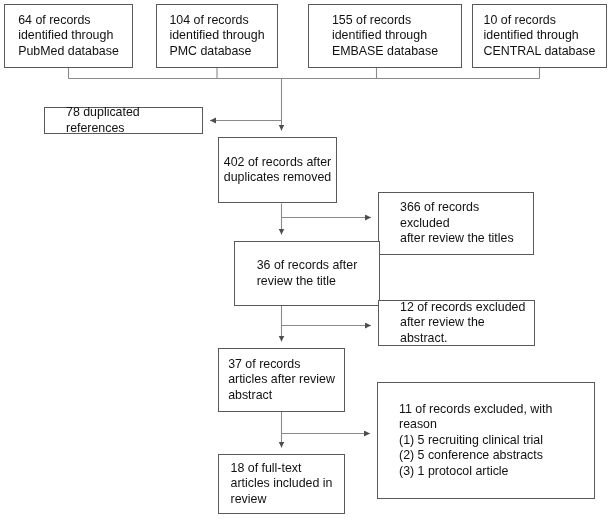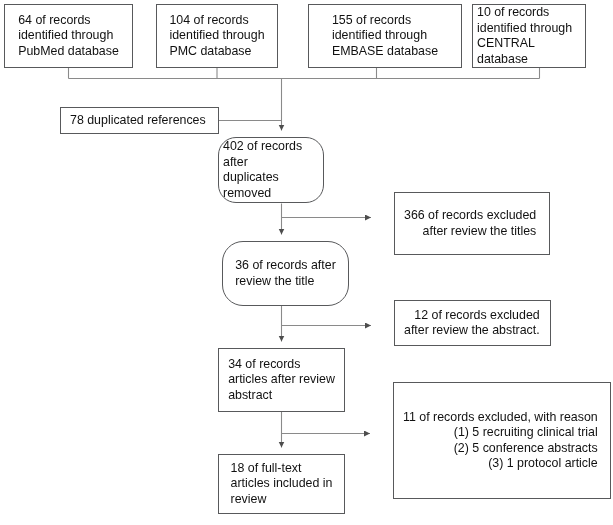--- a/index.html
+++ b/index.html
@@ -36,23 +36,22 @@
     justify-content: center;
     text-align: left;
     font-size: 12.4px;
     line-height: 15.5px;
     color: #111111;
     padding: 2px 4px;
     white-space: pre-line;
   }
   .node.left-align {
     justify-content: flex-start;
-    text-align: right;
-    padding-left: 9px;
-    margin-left: 16px;
+    text-align: left;
+    padding-left: 21px;
   }
   .node-text {
     display: block;
     white-space: pre-line;
   }
 </style>
 </head>
 <body>
 
 <div id="flow-root">
@@ -98,52 +97,52 @@
 identified through
 PMC database</span>
   </div>
 
   <div class="node" style="left:308px; top:4px; width:154px; height:64px;">
     <span class="node-text">155 of records
 identified through
 EMBASE database</span>
   </div>
 
-  <div class="node" style="left:472px; top:4px; width:114px; height:64px;">
+  <div class="node" style="left:472px; top:4px; width:135px; height:64px;">
     <span class="node-text">10 of records
 identified through
 CENTRAL database</span>
   </div>
 
   <div class="node left-align" style="left:44px; top:107px; width:159px; height:27px;">
     <span class="node-text">78 duplicated references</span>
   </div>
 
-  <div class="node" style="left:218px; top:137px; width:106px; height:66px;border-radius:18px;">
+  <div class="node" style="left:218px; top:137px; width:119px; height:66px;">
     <span class="node-text">402 of records after
 duplicates removed</span>
   </div>
 
   <div class="node left-align" style="left:378px; top:192px; width:156px; height:63px;">
     <span class="node-text">366 of records excluded
 after review the titles</span>
   </div>
 
-  <div class="node" style="left:222px; top:241px; width:127px; height:65px;border-radius:21px;">
+  <div class="node" style="left:234px; top:241px; width:146px; height:65px;">
     <span class="node-text">36 of records after
 review the title</span>
   </div>
 
   <div class="node left-align" style="left:378px; top:300px; width:157px; height:46px;">
     <span class="node-text">12 of records excluded
 after review the abstract.</span>
   </div>
 
   <div class="node" style="left:218px; top:348px; width:127px; height:64px;">
-    <span class="node-text">34 of records
+    <span class="node-text">37 of records
 articles after review
 abstract</span>
   </div>
 
   <div class="node left-align" style="left:377px; top:382px; width:218px; height:117px;">
     <span class="node-text">11 of records excluded, with reason
 (1)  5 recruiting clinical trial
 (2) 5 conference abstracts
 (3) 1 protocol article</span>
   </div>

